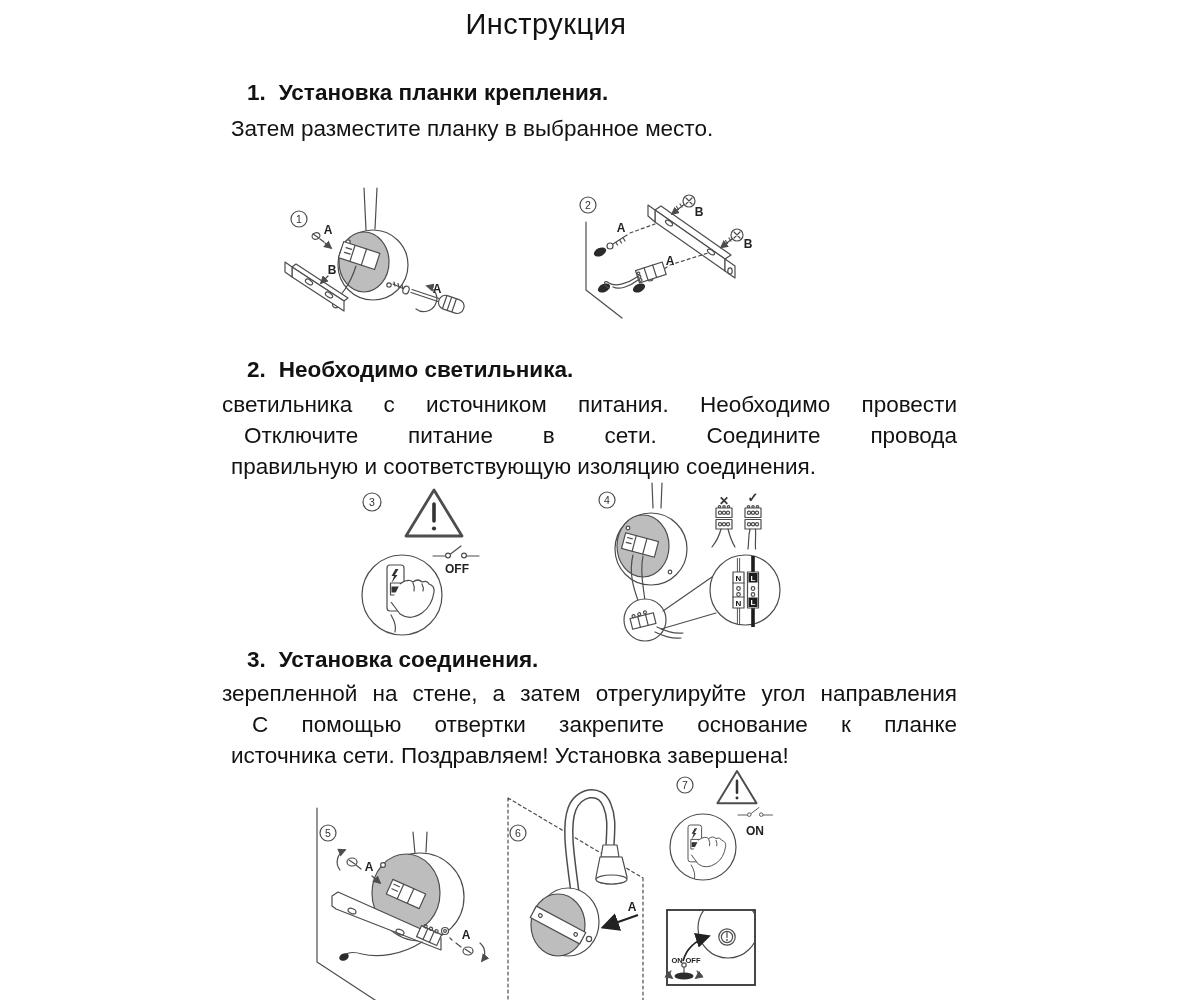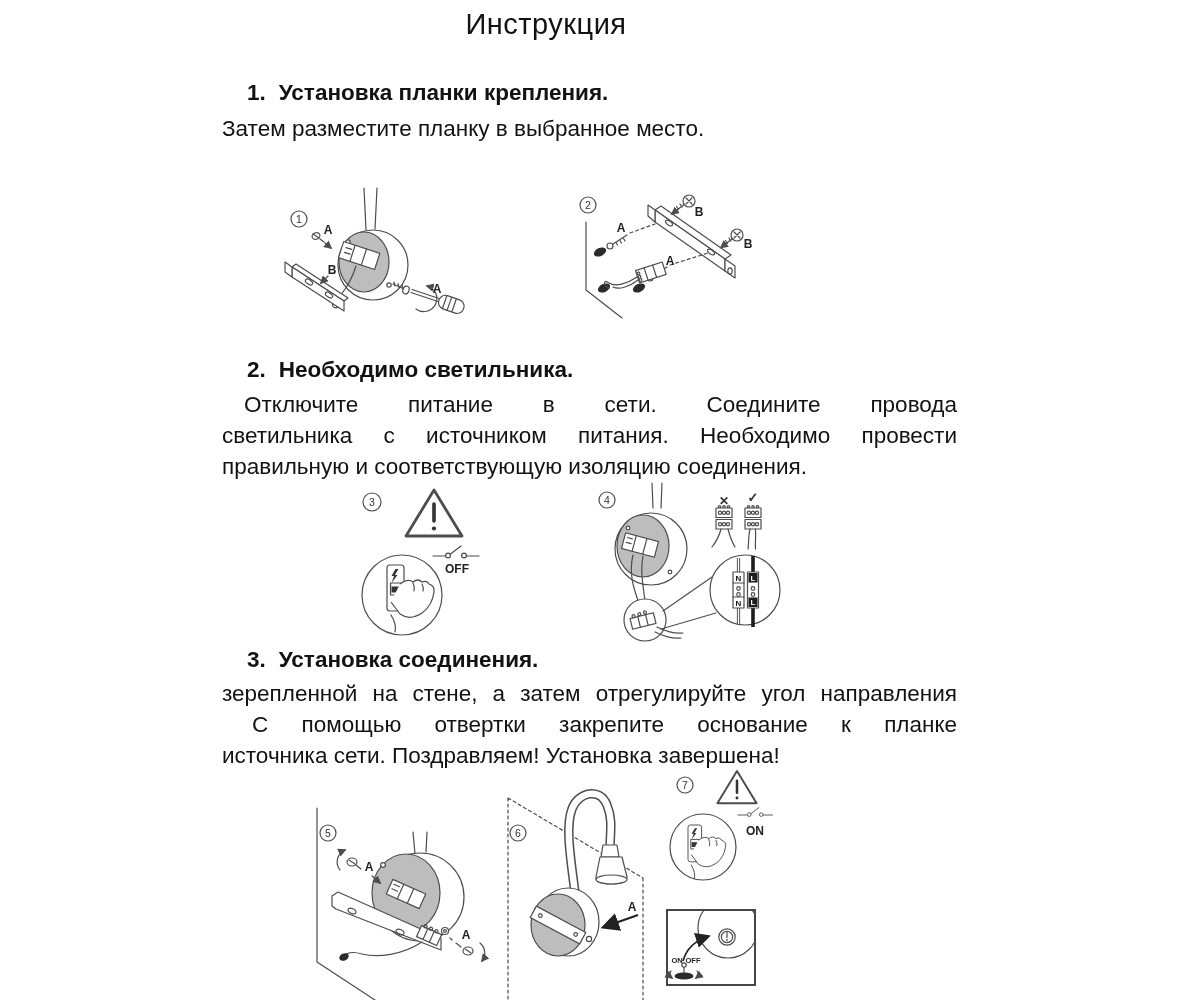--- a/index.html
+++ b/index.html
@@ -8,21 +8,21 @@
     background:#fff; font-family:"Liberation Sans", sans-serif; color:#121212;
   }
   .title {
     position:absolute; top:8px; left:0; width:1092px;
     font-size:29px; font-weight:400; text-align:center; letter-spacing:.5px;
   }
   .h2 { position:absolute; left:247px; font-size:22.5px; font-weight:700; display:flex; }
   .h2 .num { margin-right:13px; }
   .para { position:absolute; left:222px; width:735px; font-size:22.5px; line-height:31px; }
   .jline { text-align:justify; text-align-last:justify; }
-  .lline { text-align:left; text-align-last:auto; }
+  .lline { text-align:left; text-align-last:auto;margin-left:9px; }
   .ind22 { padding-left:22px; }
   .ind30 { padding-left:30px; }
   .fig { position:absolute; }
   svg { display:block; overflow:visible; }
   .ln { fill:none; stroke:#4d4d4d; stroke-width:1.2; stroke-linecap:round; stroke-linejoin:round; }
   .wh { fill:#ffffff; stroke:#4d4d4d; stroke-width:1.2; stroke-linejoin:round; }
   .gy { fill:#bdbdbd; stroke:#4d4d4d; stroke-width:1.2; }
   .bk { fill:#2b2b2b; stroke:none; }
   .dsh { stroke-dasharray:3,3; }
   .lbl { font:700 12px "Liberation Sans", sans-serif; fill:#222; }
@@ -162,22 +162,22 @@
         <path d="M73,95 C64,102 54,105 48,102" class="ln" stroke-width="1"></path>
       </g>
     </svg>
   </div>
 
   <div class="h2" style="top:357px;">
     <span class="num">2.</span>
     <span>Необходимо светильника.</span>
   </div>
   <div class="para" style="top:389px;">
+    <div class="jline">светильника с источником питания. Необходимо провести</div>
     <div class="jline ind22">Отключите питание в сети. Соедините провода</div>
-    <div class="jline">светильника с источником питания. Необходимо провести</div>
     <div class="lline">правильную и соответствующую изоляцию соединения.</div>
   </div>
 
   <div class="fig" style="left:345px; top:480px;">
     <svg width="160" height="170" viewBox="0 0 160 170">
       <g>
         <circle cx="27" cy="22" r="9" class="ln"></circle>
         <text x="27" y="25.5" class="numt" text-anchor="middle">3</text>
       </g>
       <g id="warntri">

